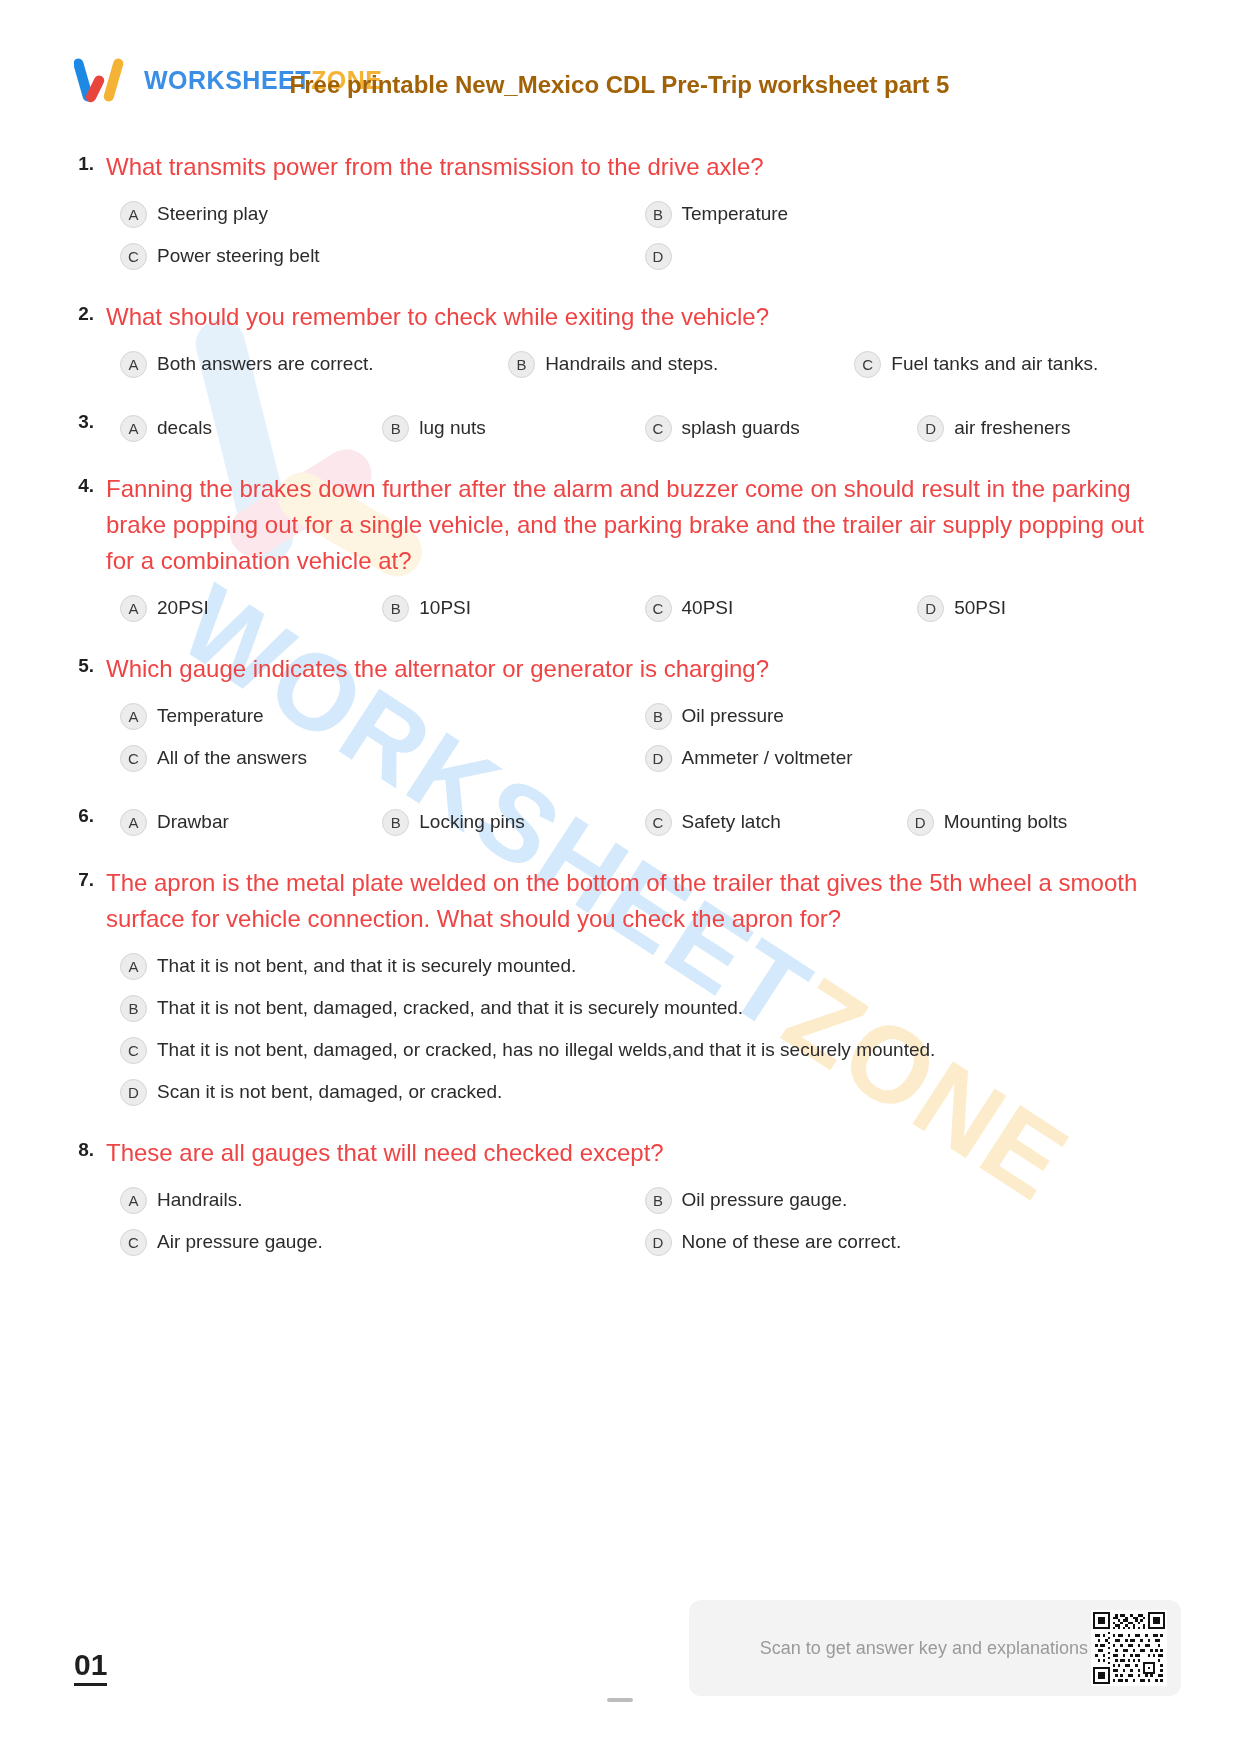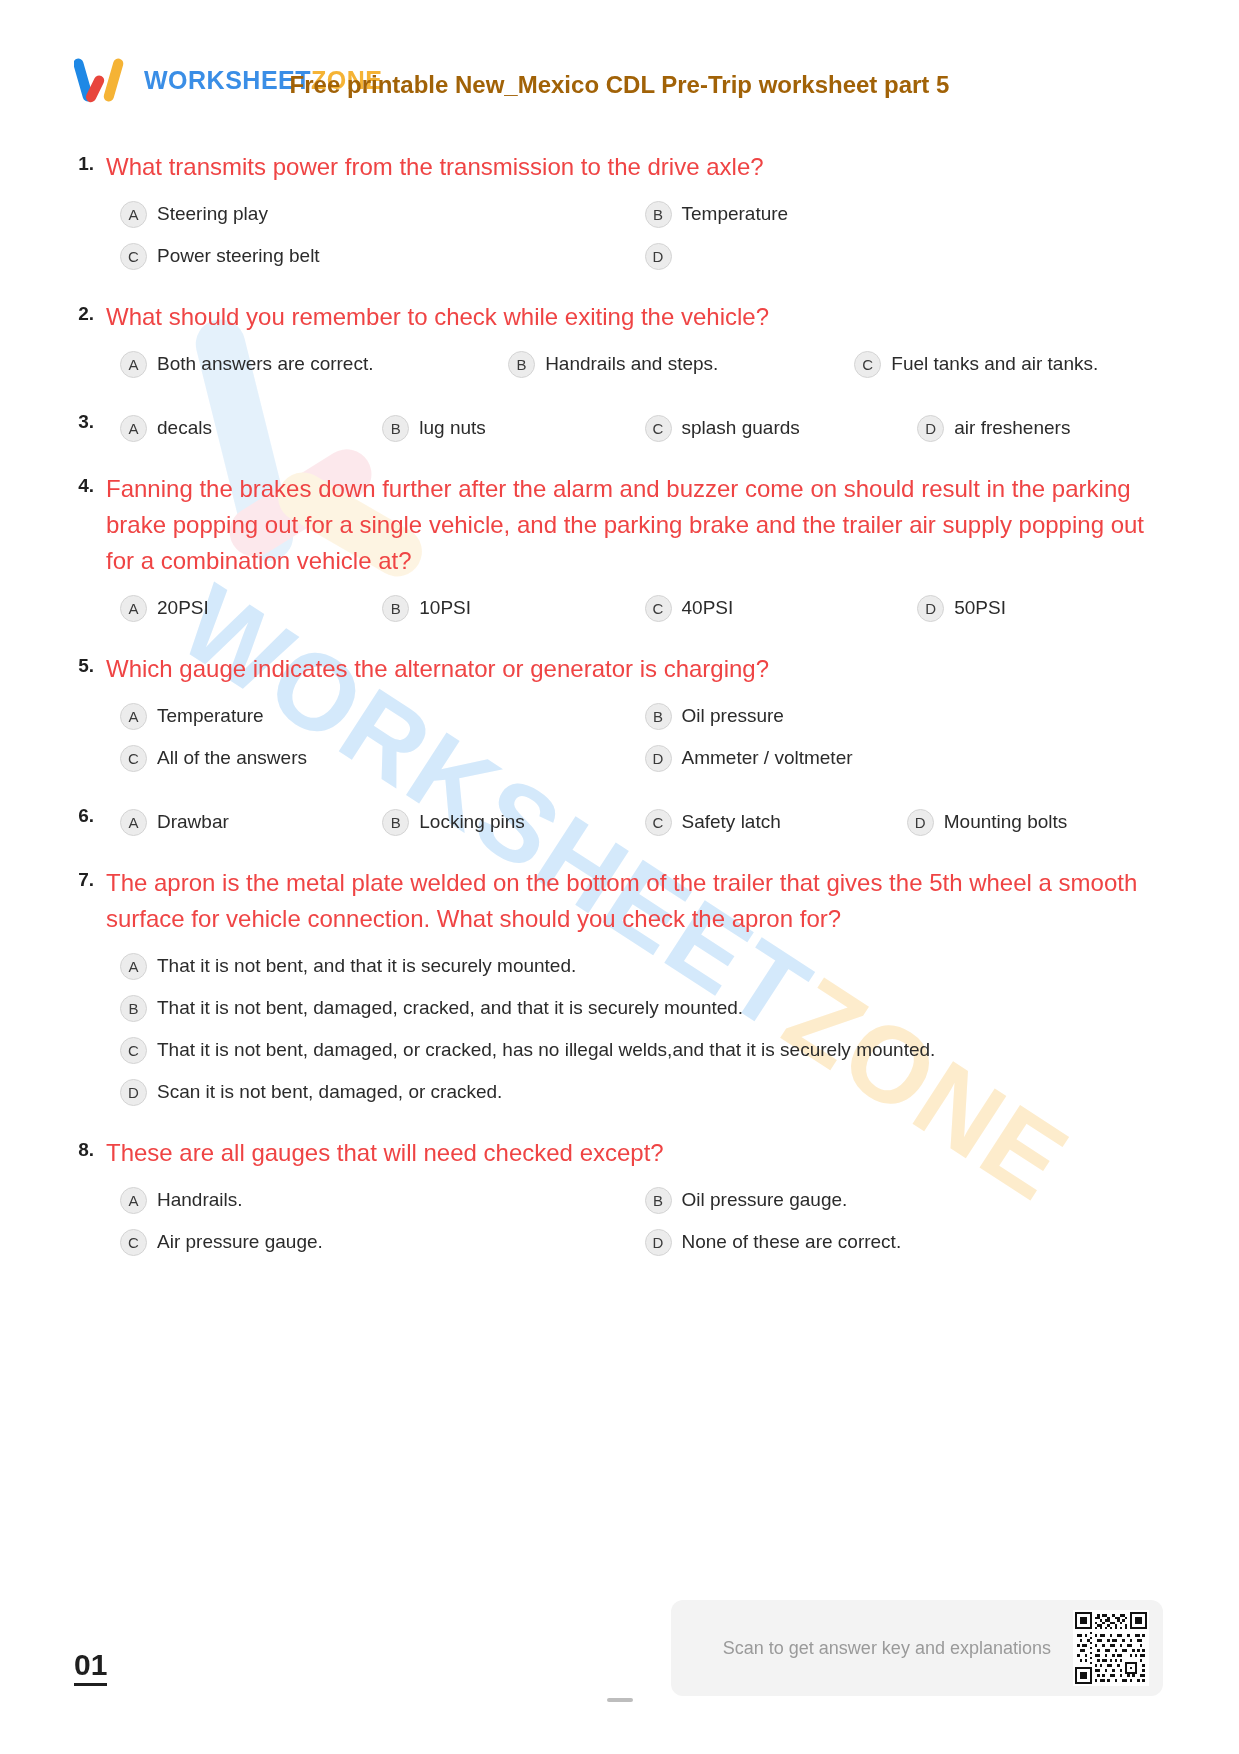--- a/index.html
+++ b/index.html
@@ -183,30 +183,30 @@
     bottom: 16px;
     font-size: 30px;
     font-weight: 700;
     color: #1f1f1f;
     border-bottom: 3px solid #1f1f1f;
     padding-bottom: 2px;
     line-height: 1.1;
   }
   .scan-box {
     position: absolute;
-    right: 76px;
+    right: 58px;
     bottom: 6px;
     width: 492px;
     height: 96px;
     background: #f3f3f3;
     border-radius: 12px;
     display: flex;
     align-items: center;
     justify-content: flex-end;
-    gap: 22px;
+    gap: 3px;
     padding: 0 14px 0 24px;
   }
   .scan-text {
     font-size: 18px;
     color: #9a9a9a;
     white-space: nowrap;
   }
   .qr {
     flex: 0 0 auto;
     width: 76px; height: 76px;

